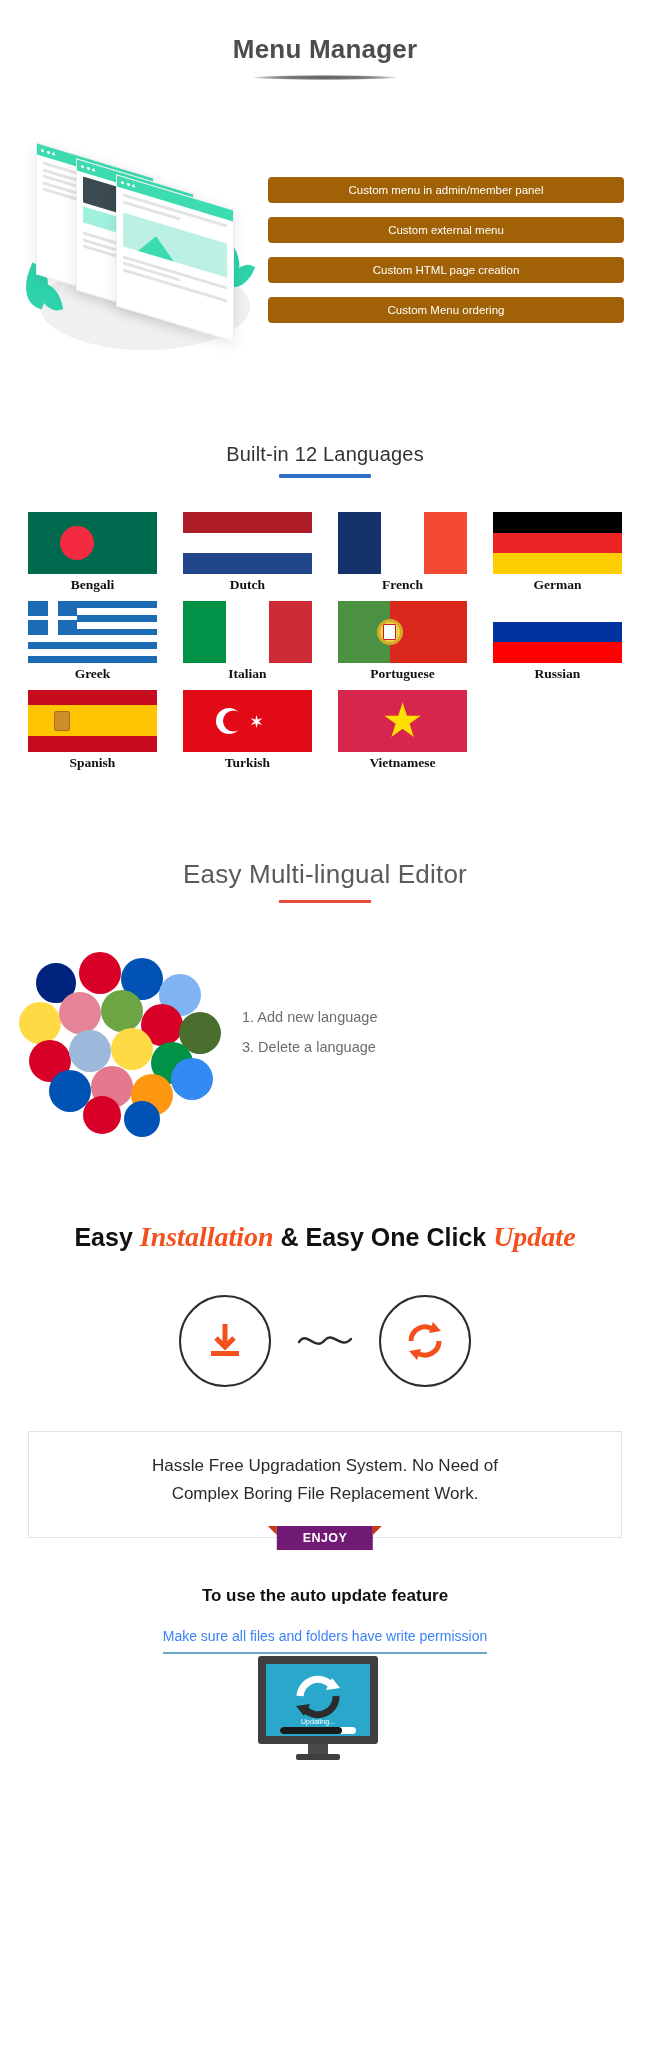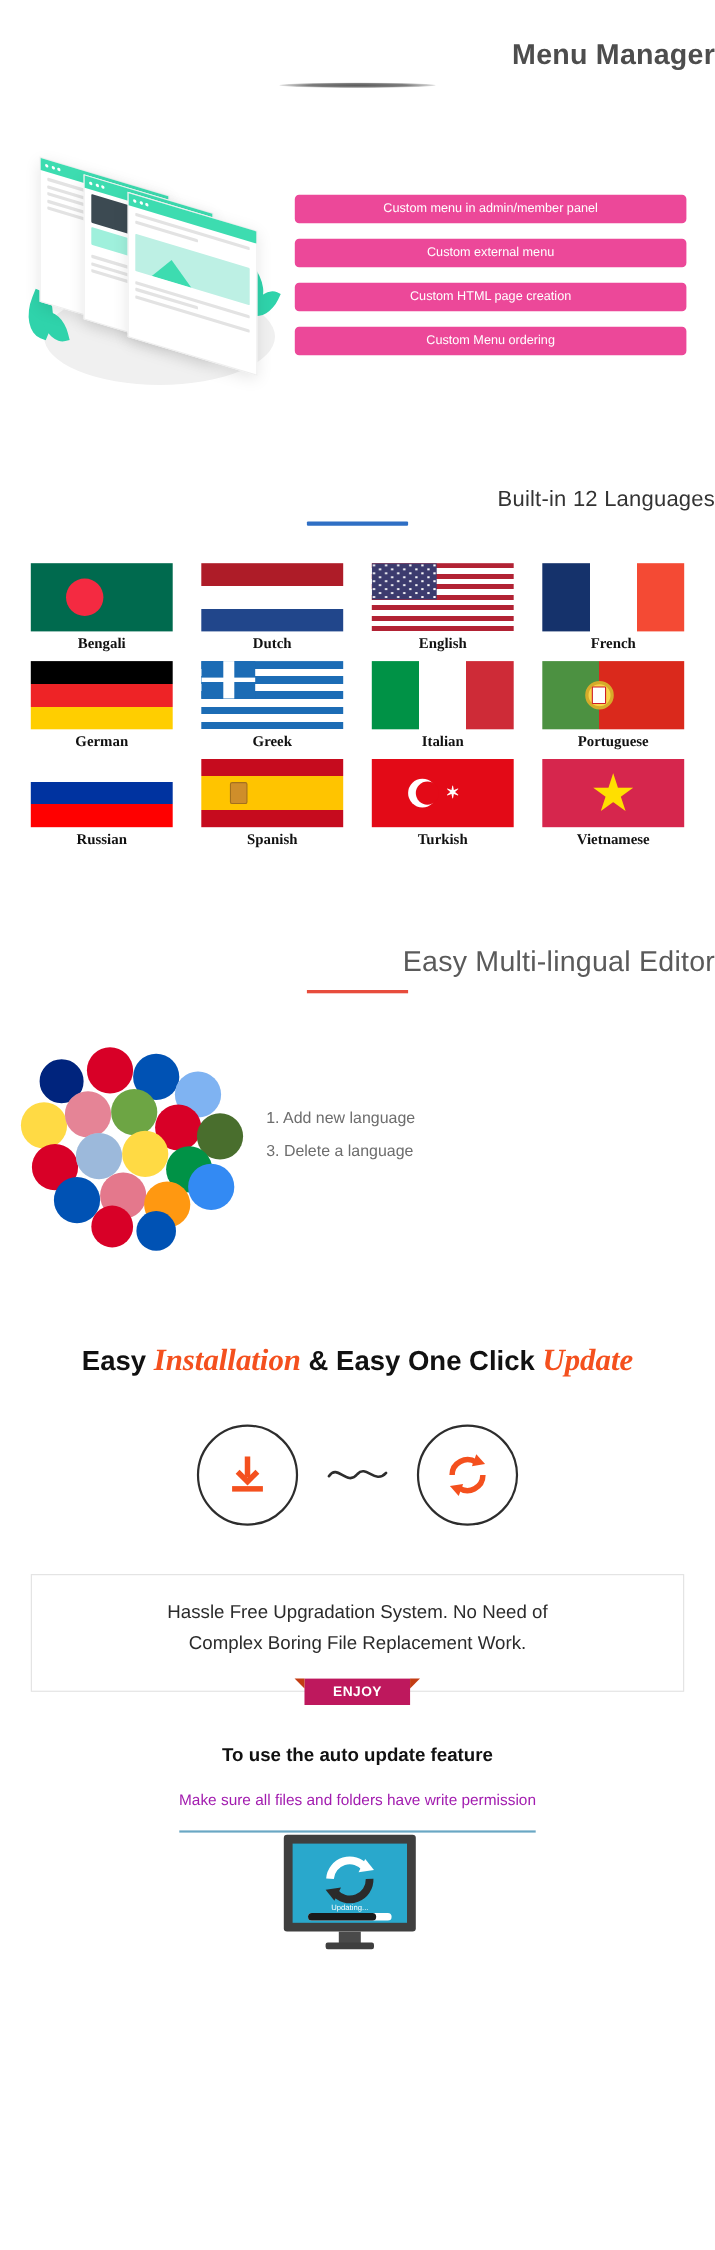--- a/index.html
+++ b/index.html
@@ -9,21 +9,21 @@
     background: #ffffff;
     font-family: "Liberation Sans", sans-serif;
     color: #4a4a4a;
   }
   body { width: 650px; height: 2045px; position: relative; overflow: hidden; }
 
   
   .section { position: relative; width: 650px; }
 
   .title-center {
-    text-align: right;
+    text-align: center;
     font-size: 26px;
     font-weight: 700;
     color: #4d4d4d;
     letter-spacing: .2px;
   }
   .title-underline-brush {
     width: 142px; height: 5px;
     margin: 10px auto 0;
     border-radius: 50%;
     background: radial-gradient(ellipse at center, #5a5a5a 0%, #7d7d7d 45%, rgba(140,140,140,0) 78%);
@@ -77,21 +77,21 @@
     border-radius: 0 80% 0 80%;
   }
   .leaf.l1 { left: 6px;  top: 124px; transform: rotate(22deg); }
   .leaf.l2 { left: 22px; top: 140px; width: 20px; height: 30px; transform: rotate(-14deg); }
   .leaf.l3 { left: 196px; top: 96px; transform: rotate(-40deg) scaleX(-1); }
   .leaf.l4 { left: 214px; top: 120px; width: 18px; height: 28px; transform: rotate(26deg) scaleX(-1); }
 
   
   .btn-col { flex: 1; display: flex; flex-direction: column; gap: 14px; padding-right: 26px; }
   .feat-btn {
-    background: #ec4899;
+    background: #a16207;
     color: #ffffff;
     border: none;
     border-radius: 4px;
     height: 26px;
     line-height: 26px;
     text-align: center;
     font-size: 11.5px;
     font-family: "Liberation Sans", sans-serif;
     cursor: pointer;
     white-space: nowrap;
@@ -230,39 +230,39 @@
     border: 1px solid #e2e2e2;
     padding: 20px 24px 30px;
     text-align: center;
     position: relative;
   }
   .note-text { font-size: 17px; color: #2b2b2b; line-height: 1.62; }
   .ribbon-wrap {
     position: absolute; left: 50%; bottom: -13px; transform: translateX(-50%);
   }
   .ribbon {
-    background: #be185d; color: #fff; font-size: 12.5px; font-weight: 700;
+    background: #701a75; color: #fff; font-size: 12.5px; font-weight: 700;
     letter-spacing: .4px;
     padding: 5px 26px; position: relative; display: inline-block;
   }
   .ribbon:before, .ribbon:after {
     content: ""; position: absolute; top: 0;
     border-top: 9px solid #c33d14;
     width: 0; height: 0;
   }
   .ribbon:before { left: -9px; border-left: 9px solid transparent; }
   .ribbon:after  { right: -9px; border-right: 9px solid transparent; }
 
   
   .s5 { margin-top: 48px; display: flex; align-items: center; padding: 0 18px; flex-direction: column; }
   .s5-left { flex: 1; text-align: center; }
   .s5-h { font-size: 17px; font-weight: 700; color: #111; }
   .s5-sub {
-    font-size: 14px; color: #a21caf; margin-top: 22px;
-    padding-bottom: 20px; border-bottom: 2px solid #6aa7c4;
+    font-size: 14px; color: #3b82f6; margin-top: 22px;
+    padding-bottom: 8px; border-bottom: 2px solid #6aa7c4;
     display: inline-block;
   }
   .monitor { width: 124px; flex: 0 0 124px; margin-right: 14px; }
 </style>
 </head>
 <body>
 
 <section class="section s1">
   <h1 class="title-center">Menu Manager</h1>
   <div class="title-underline-brush"></div>
@@ -344,26 +344,20 @@
     <div class="flag-cell">
       <span class="flag f-bd"></span>
       <div class="flag-label">Bengali</div>
     </div>
 
     <div class="flag-cell">
       <span class="flag f-nl"></span>
       <div class="flag-label">Dutch</div>
     </div>
 
-    <div class="flag-cell">
-      <span class="flag f-us">
-        <span class="canton"></span>
-      </span>
-      <div class="flag-label">English</div>
-    </div>
 
     <div class="flag-cell">
       <span class="flag f-fr"></span>
       <div class="flag-label">French</div>
     </div>
 
     <div class="flag-cell">
       <span class="flag f-de"></span>
       <div class="flag-label">German</div>
     </div>

